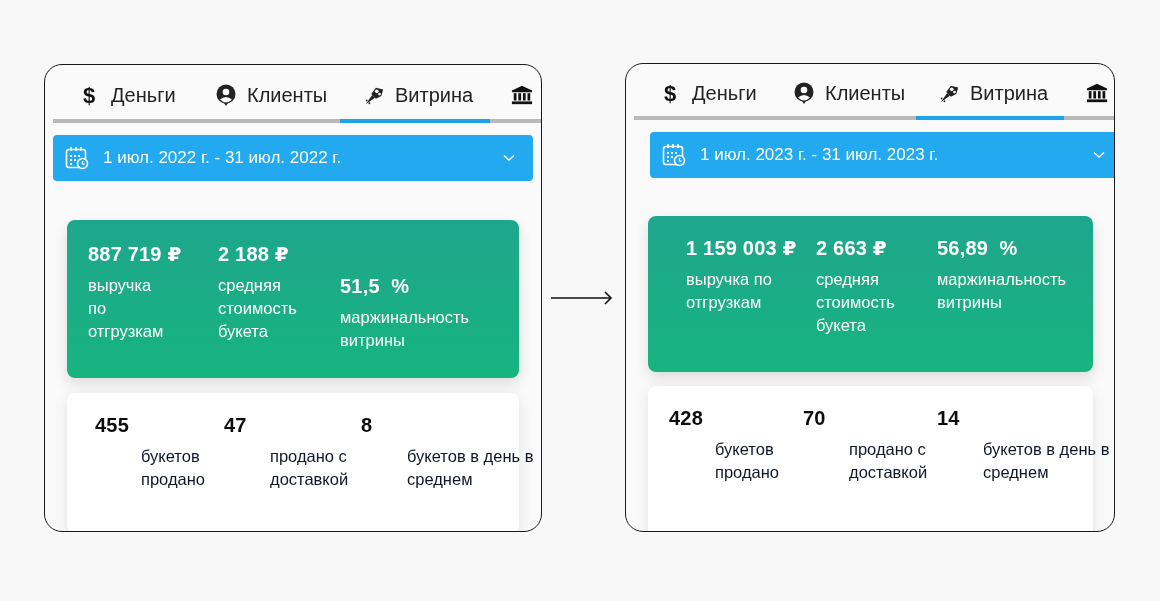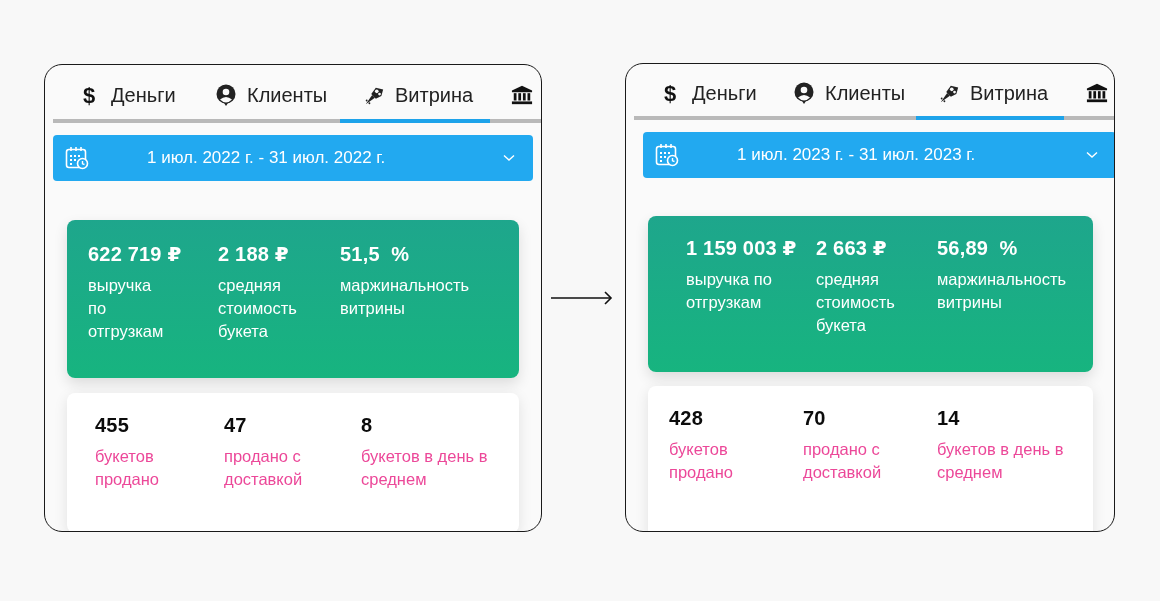--- a/index.html
+++ b/index.html
@@ -21,41 +21,41 @@
     position: absolute; top: 16px; height: 28px;
     display: flex; align-items: center; gap: 10px;
     font-size: 20px; color: #222; white-space: nowrap; cursor: pointer;
   }
   .tab .icon { width: 22px; height: 22px; display: flex; align-items: center; justify-content: center; }
   .tab-underline { position: absolute; left: 8px; right: 0; top: 54px; height: 4px; background: #b9b9b9; }
   .tab-underline .active { position: absolute; top: 0; height: 4px; background: #1ea3ea; }
 
   .date-bar {
     position: absolute; background: #22a9f0; border-radius: 4px;
-    display: flex; align-items: center; color: #fff; font-size: 17px; cursor: pointer; gap: 44px;
+    display: flex; align-items: center; color: #fff; font-size: 17px; cursor: pointer;
   }
   .date-bar .cal { margin-left: 12px; width: 24px; height: 24px; }
   .date-bar .date-text { margin-left: 14px; }
   .date-bar .chev { position: absolute; right: 18px; top: 50%; transform: translateY(-50%); width: 12px; height: 8px; }
 
   .green-card {
     position: absolute; border-radius: 8px;
     background: linear-gradient(180deg, #1ea68c 0%, #17b47f 100%);
     box-shadow: 0 6px 14px rgba(0,0,0,0.12);
     color: #fff;
   }
   .white-card {
     position: absolute; border-radius: 8px; background: #fff;
     box-shadow: 0 4px 14px rgba(0,0,0,0.10);
   }
   .metric { position: absolute; }
   .metric .value { font-weight: bold; font-size: 20px; line-height: 24px; white-space: nowrap; letter-spacing: 0.2px; }
   .metric .label { font-size: 16.5px; line-height: 23px; margin-top: 8px; }
   .white-card .metric .value { color: #0c0c0c; }
-  .white-card .metric .label { color: #ec4899; }
+  .white-card .metric .label { color: #0f172a; margin-left: 46px; }
 
   .arrow { position: absolute; left: 550px; top: 289px; width: 64px; height: 18px; }
 </style>
 </head>
 <body>
 
 <div class="panel left">
   <div class="tabs">
     <div class="tab" style="left:34px;">
       <span class="icon">
@@ -124,29 +124,29 @@
         <path d="M17.5 15 L17.5 17.8 L19.5 18.5" stroke="#fff" stroke-width="1.4" fill="none"></path>
       </svg>
     <span class="date-text">1 июл. 2022 г. - 31 июл. 2022 г.</span>
     <svg class="chev" viewBox="0 0 12 8">
         <path d="M1 1.5 L6 6 L11 1.5" stroke="#fff" stroke-width="1.4" fill="none"></path>
       </svg>
   </div>
 
   <div class="green-card" style="left:22px; top:155px; width:452px; height:158px;">
     <div class="metric" style="left:21px; top:22px; width:110px;">
-      <div class="value">622 719 ₽</div>
+      <div class="value">887 719 ₽</div>
       <div class="label" style="width:85px;">выручка по отгрузкам</div>
     </div>
     <div class="metric" style="left:151px; top:22px; width:110px;">
       <div class="value">2 188 ₽</div>
       <div class="label" style="width:100px;">средняя стоимость букета</div>
     </div>
     <div class="metric" style="left:273px; top:22px; width:170px;">
-      <div class="value" style="white-space:pre;">51,5  %</div>
+      <div class="value" style="white-space:pre;margin-top:32px;">51,5  %</div>
       <div class="label">маржинальность витрины</div>
     </div>
   </div>
 
   <div class="white-card" style="left:22px; top:328px; width:452px; height:140px;">
     <div class="metric" style="left:28px; top:20px; width:120px;">
       <div class="value">455</div>
       <div class="label" style="width:90px;">букетов продано</div>
     </div>
     <div class="metric" style="left:157px; top:20px; width:120px;">
@@ -209,21 +209,21 @@
             <rect x="18" y="10" width="3" height="8" fill="#111"></rect>
             <rect x="1" y="19" width="22" height="3" fill="#111"></rect>
           </svg>
       </span>
     </div>
     <div class="tab-underline" style="top:52px;">
       <div class="active" style="left:282px; width:148px;"></div>
     </div>
   </div>
 
-  <div class="date-bar" style="left:17px; top:68px; width:473px; height:46px;">
+  <div class="date-bar" style="left:24px; top:68px; width:473px; height:46px;">
     <svg class="cal" viewBox="0 0 24 24">
         <rect x="1.5" y="3.5" width="19" height="18" rx="2.5" fill="none" stroke="#fff" stroke-width="1.6"></rect>
         <line x1="6" y1="1" x2="6" y2="5" stroke="#fff" stroke-width="1.6"></line>
         <line x1="11" y1="1" x2="11" y2="5" stroke="#fff" stroke-width="1.6"></line>
         <line x1="16" y1="1" x2="16" y2="5" stroke="#fff" stroke-width="1.6"></line>
         <g fill="#fff">
           <rect x="5" y="9" width="2" height="2"></rect>
           <rect x="9" y="9" width="2" height="2"></rect>
           <rect x="13" y="9" width="2" height="2"></rect>
           <rect x="5" y="13" width="2" height="2"></rect>

